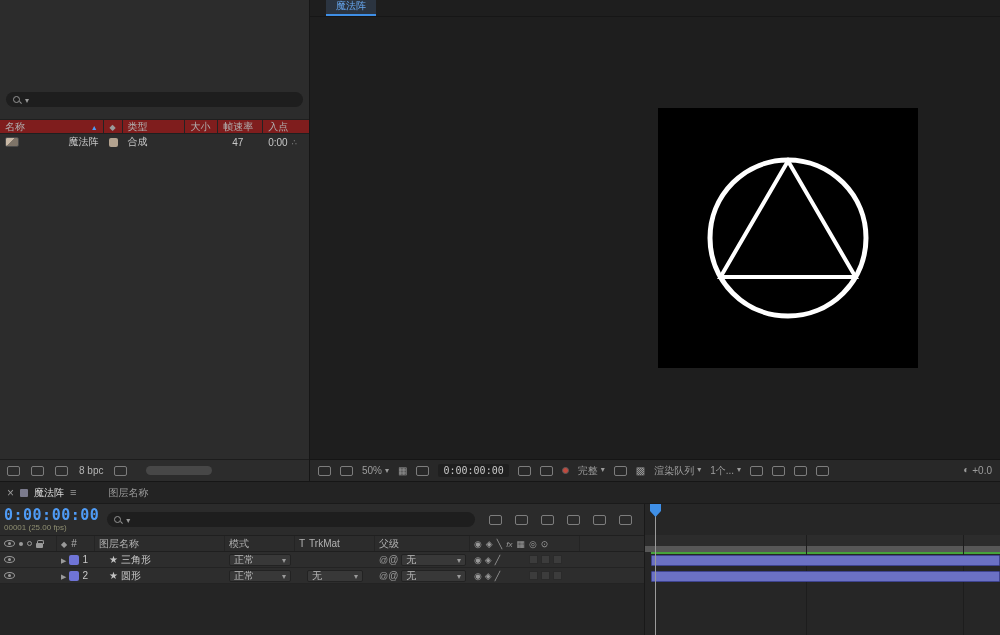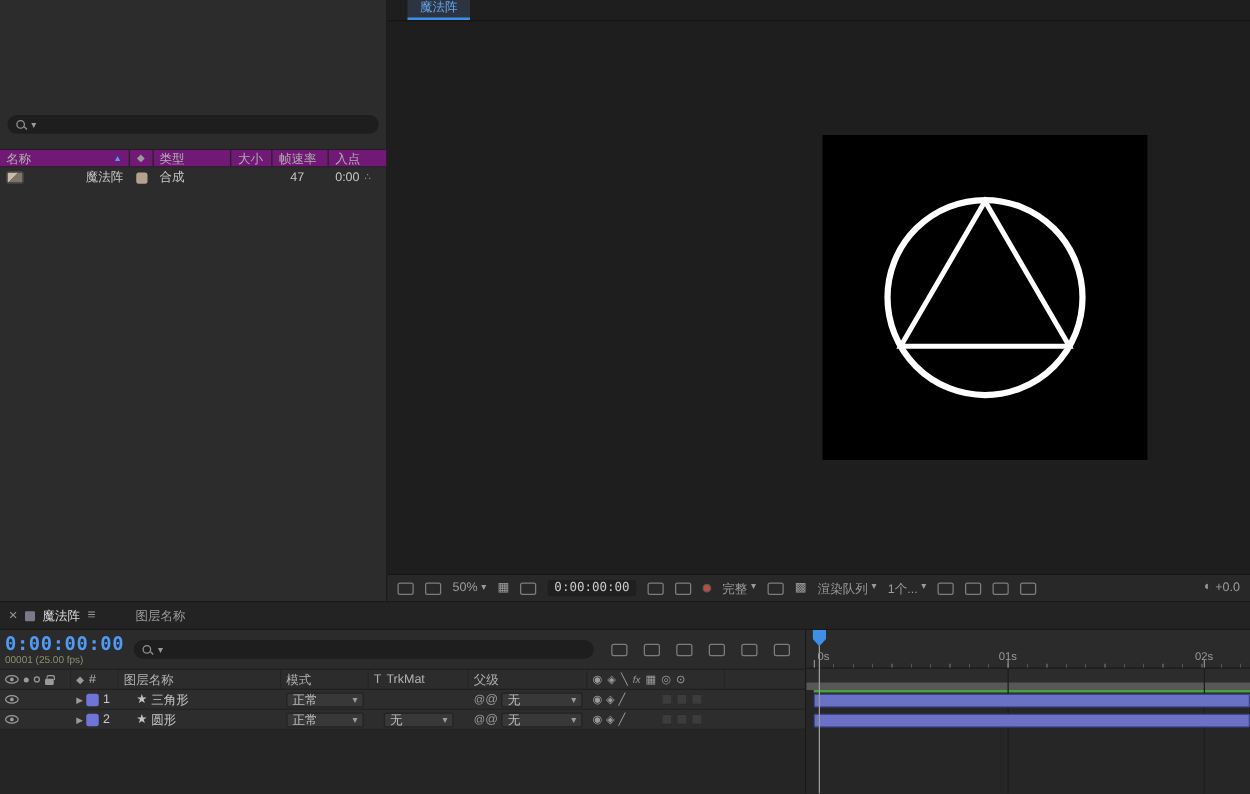--- a/index.html
+++ b/index.html
@@ -9,21 +9,21 @@
   .top{height:481px;min-height:481px;display:flex}
 
   
   .project-panel{width:310px;min-width:310px;background:#2c2c2c;border-right:1px solid #161616;display:flex;flex-direction:column}
   .pp-top{height:92px}
   .searchpill{margin:0 6px;height:15px;background:#1e1e1e;border-radius:8px;display:flex;align-items:center;padding:0 6px;gap:3px}
   .srch{position:relative;width:10px;height:10px;flex:none}
   .srch::before{content:"";position:absolute;left:1px;top:1px;width:5px;height:5px;border:1px solid #949494;border-radius:50%}
   .srch::after{content:"";position:absolute;left:7px;top:7px;width:3px;height:1px;background:#949494;transform:rotate(45deg)}
   .searchpill input{background:transparent;border:0;outline:0;color:#ccc;font-size:10px;width:100%;font-family:"Liberation Sans",sans-serif}
-  .pp-header{margin-top:12px;height:15px;background:#701a75;border-top:1px solid #1f1f1f;border-bottom:1px solid #1f1f1f;display:flex;color:#b0b0b0}
+  .pp-header{margin-top:12px;height:15px;background:#7f1d1d;border-top:1px solid #1f1f1f;border-bottom:1px solid #1f1f1f;display:flex;color:#b0b0b0}
   .ph-cell{display:flex;align-items:center;padding:0 5px;border-right:1px solid #232323;gap:2px}
   .pc-name{width:104px;justify-content:space-between}
   .pc-lbl{width:19px;justify-content:center}
   .pc-type{width:63px}.pc-size{width:33px}.pc-fps{width:45px}.pc-in{width:46px;border-right:none}
   .pp-row{height:16px;display:flex;align-items:center;color:#cncncn;color:#c8c8c8}
   .pr-cell{display:flex;align-items:center;padding:0 5px;gap:4px;height:100%}
   .comp-ico{width:14px;height:10px;border-radius:2px;background:linear-gradient(135deg,#c9b9a6 0 40%,#7e7468 40%);border:1px solid #4a4a4a;flex:none}
   .swatch{width:9px;height:9px;border-radius:2px;background:#b3a28f;flex:none}
   .pp-fill{flex:1}
   .pp-footer{height:22px;border-top:1px solid #1c1c1c;display:flex;align-items:center;gap:11px;padding:0 7px}
@@ -166,20 +166,28 @@
           <span>47</span>
         </div>
         <div class="pr-cell" style="width:46px">
           <span>0:00</span>
           <span class="gl g-dots"></span>
         </div>
       </div>
 
       <div class="pp-fill"></div>
 
+      <div class="pp-footer">
+        <span class="ibox"></span>
+        <span class="ibox"></span>
+        <span class="ibox"></span>
+        <span>8 bpc</span>
+        <span class="ibox"></span>
+        <span class="pill"></span>
+      </div>
     </div>
 
     <div class="viewer-panel">
       <div class="vp-tabbar">
         <div class="vp-tab">
           <span>魔法阵</span>
         </div>
       </div>
 
       <div class="vp-stage">
@@ -386,29 +394,20 @@
             <span class="sq"></span>
             <span class="sq"></span>
           </div>
           <div class="cell w-rest"></div>
         </div>
 
         <div class="tl-left-fill"></div>
       </div>
 
       <div class="tl-right">
-        <div class="ruler">
-          <span class="minor"></span>
-          <span class="rtick" style="left:6px"></span>
-          <span class="rtick" style="left:161px"></span>
-          <span class="rtick" style="left:318px"></span>
-          <span class="rlabel" style="left:9px">0s</span>
-          <span class="rlabel" style="left:154px">01s</span>
-          <span class="rlabel" style="left:311px">02s</span>
-        </div>
         <div class="hdr-band"></div>
         <div class="workarea"></div>
         <div class="cache"></div>
         <div class="grid" style="left:161px"></div>
         <div class="grid" style="left:318px"></div>
         <div class="lbar lbar1"></div>
         <div class="lbar lbar2"></div>
         <div class="playline"></div>
         <div class="playhead"></div>
       </div>

